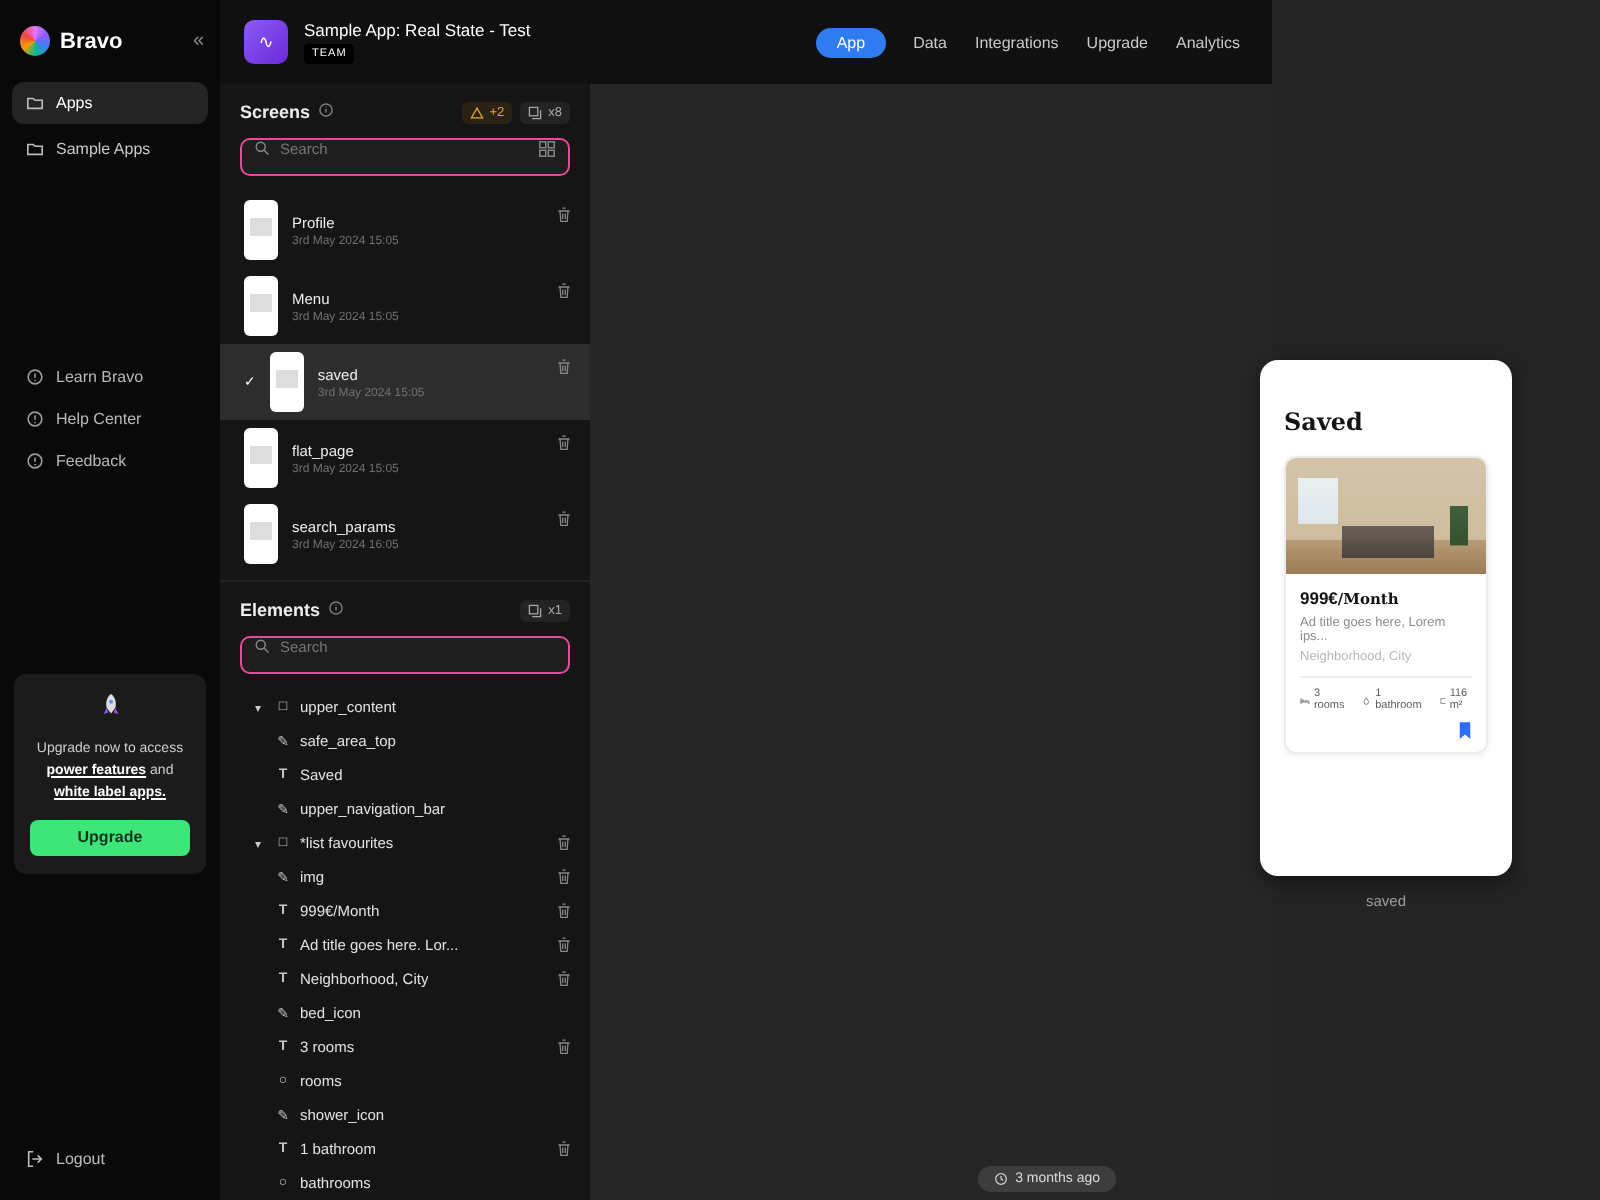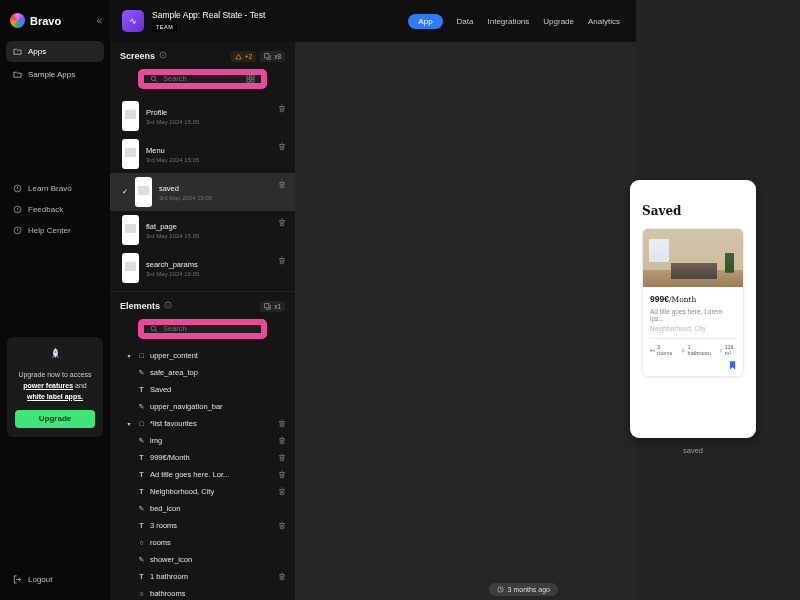--- a/index.html
+++ b/index.html
@@ -36,21 +36,21 @@
 
 .content{flex:1;display:flex;min-height:0}
 
 
 .panel{width:185px;min-width:185px;background:#151515;display:flex;flex-direction:column;overflow:hidden}
 .panel-head{display:flex;align-items:flex-start;gap:4px;padding:9px 10px 7px}
 .panel-title{font-size:9px;font-weight:bold;color:#ededed}
 .spacer{flex:1}
 .badge{display:flex;align-items:center;gap:3px;font-size:6.5px;color:#a9a9a9;background:#232323;border-radius:3px;padding:2px 4px}
 .badge.warn{color:#e8a33d;background:#2a2215}
-.search{display:flex;align-items:flex-end;gap:5px;margin:0 28px 8px;height:20px;background:#1e1e1e;border:6px solid #ec4899;border-radius:5px;padding:0 6px}
+.search{display:flex;align-items:flex-start;gap:5px;margin:0 10px 8px;height:20px;background:#1e1e1e;border:1px solid #ec4899;border-radius:5px;padding:0 6px}
 .search input{flex:1;min-width:0;background:transparent;border:none;outline:none;color:#ccc;font-size:7.5px;font-family:inherit}
 .screen-row{display:flex;align-items:center;gap:7px;padding:4px 9px 4px 12px;cursor:pointer}
 .screen-row.selected{background:#2d2d2d}
 .check{display:none;color:#fff;font-size:7px}
 .screen-row.selected .check{display:inline}
 .thumb{width:17px;height:30px;background:#fff;border-radius:3px;flex:none;background-image:linear-gradient(#ddd,#ddd);background-size:11px 9px;background-position:3px 9px;background-repeat:no-repeat}
 .s-name{font-size:7.5px;color:#ededed}
 .s-date{font-size:6px;color:#707070;margin-top:2px}
 .row-trash{margin-left:auto;align-self:flex-start;margin-top:3px;cursor:pointer;flex:none}
 .elements-head{border-top:1px solid #222;margin-top:4px}
@@ -69,21 +69,21 @@
 .phone-title{font-family:"DejaVu Serif",serif;font-weight:bold;font-size:12px;margin:16px 0 10px}
 .card{border:1px solid #ececec;border-radius:6px;overflow:hidden;background:#fff;box-shadow:0 1px 3px rgba(0,0,0,.07)}
 .card-img{height:58px;background:
  linear-gradient(#e9eef1,#dfe7ea) no-repeat 7% 30%/20% 40%,
  linear-gradient(#6b6158,#4b443d) no-repeat 52% 82%/46% 28%,
  linear-gradient(#41603c,#35512f) no-repeat 90% 62%/9% 34%,
  linear-gradient(#b79b77,#9a7b55) no-repeat 50% 100%/100% 30%,
  linear-gradient(#d4c4aa,#cbb999)}
 .card-body{padding:7px 7px 6px}
 .price-line{font-size:8.5px;font-weight:bold}
-.price-unit{font-weight:normal;font-size:7.5px;font-family:"DejaVu Serif",serif}
+.price-unit{font-weight:bold;font-size:7.5px;font-family:"DejaVu Serif",serif}
 .card-title{font-size:6.5px;color:#8d8d8d;margin-top:4px}
 .card-sub{font-size:6.5px;color:#b8b8b8;margin-top:3px}
 .card-div{height:1px;background:#eee;margin:6px 0 5px}
 .features{display:flex;gap:8px;align-items:center;font-size:5.5px;color:#5d5d5d}
 .feature{display:flex;align-items:center;gap:2px}
 .bookmark-row{display:flex;justify-content:flex-end;margin-top:5px}
 .phone-label{position:absolute;left:335px;top:404px;width:126px;text-align:center;color:#9c9c9c;font-size:7.5px}
 .timestamp{position:absolute;right:78px;bottom:4px;display:flex;align-items:center;gap:4px;background:#3d3d3d;border-radius:8px;padding:3px 8px;font-size:7px;color:#dcdcdc}
 </style>
 </head>
@@ -120,29 +120,29 @@
             <path d="M5 3v2.4M5 6.7v.6" stroke="#9a9a9a" stroke-width="0.9"></path>
           </svg>
           <span>Learn Bravo</span>
         </div>
 
         <div class="side-link">
           <svg width="9" height="9" viewBox="0 0 10 10">
             <circle cx="5" cy="5" r="3.8" fill="none" stroke="#9a9a9a" stroke-width="0.9"></circle>
             <path d="M5 3v2.4M5 6.7v.6" stroke="#9a9a9a" stroke-width="0.9"></path>
           </svg>
-          <span>Feedback</span>
+          <span>Help Center</span>
         </div>
 
         <div class="side-link">
           <svg width="9" height="9" viewBox="0 0 10 10">
             <circle cx="5" cy="5" r="3.8" fill="none" stroke="#9a9a9a" stroke-width="0.9"></circle>
             <path d="M5 3v2.4M5 6.7v.6" stroke="#9a9a9a" stroke-width="0.9"></path>
           </svg>
-          <span>Help Center</span>
+          <span>Feedback</span>
         </div>
 
     </div>
 
     <div class="upgrade-card">
       <svg width="13" height="13" viewBox="0 0 12 12">
           <path d="M6 0c2 1.5 2.6 4 2 6.4L6 9 4 6.4C3.4 4 4 1.5 6 0z" fill="#dcdce6"></path>
           <circle cx="6" cy="3.6" r="0.9" fill="#5b8def"></circle>
           <path d="M4 6.5L2.6 9.2l2.1-.7zM8 6.5l1.4 2.7-2.1-.7z" fill="#8f5bef"></path>
         </svg>

